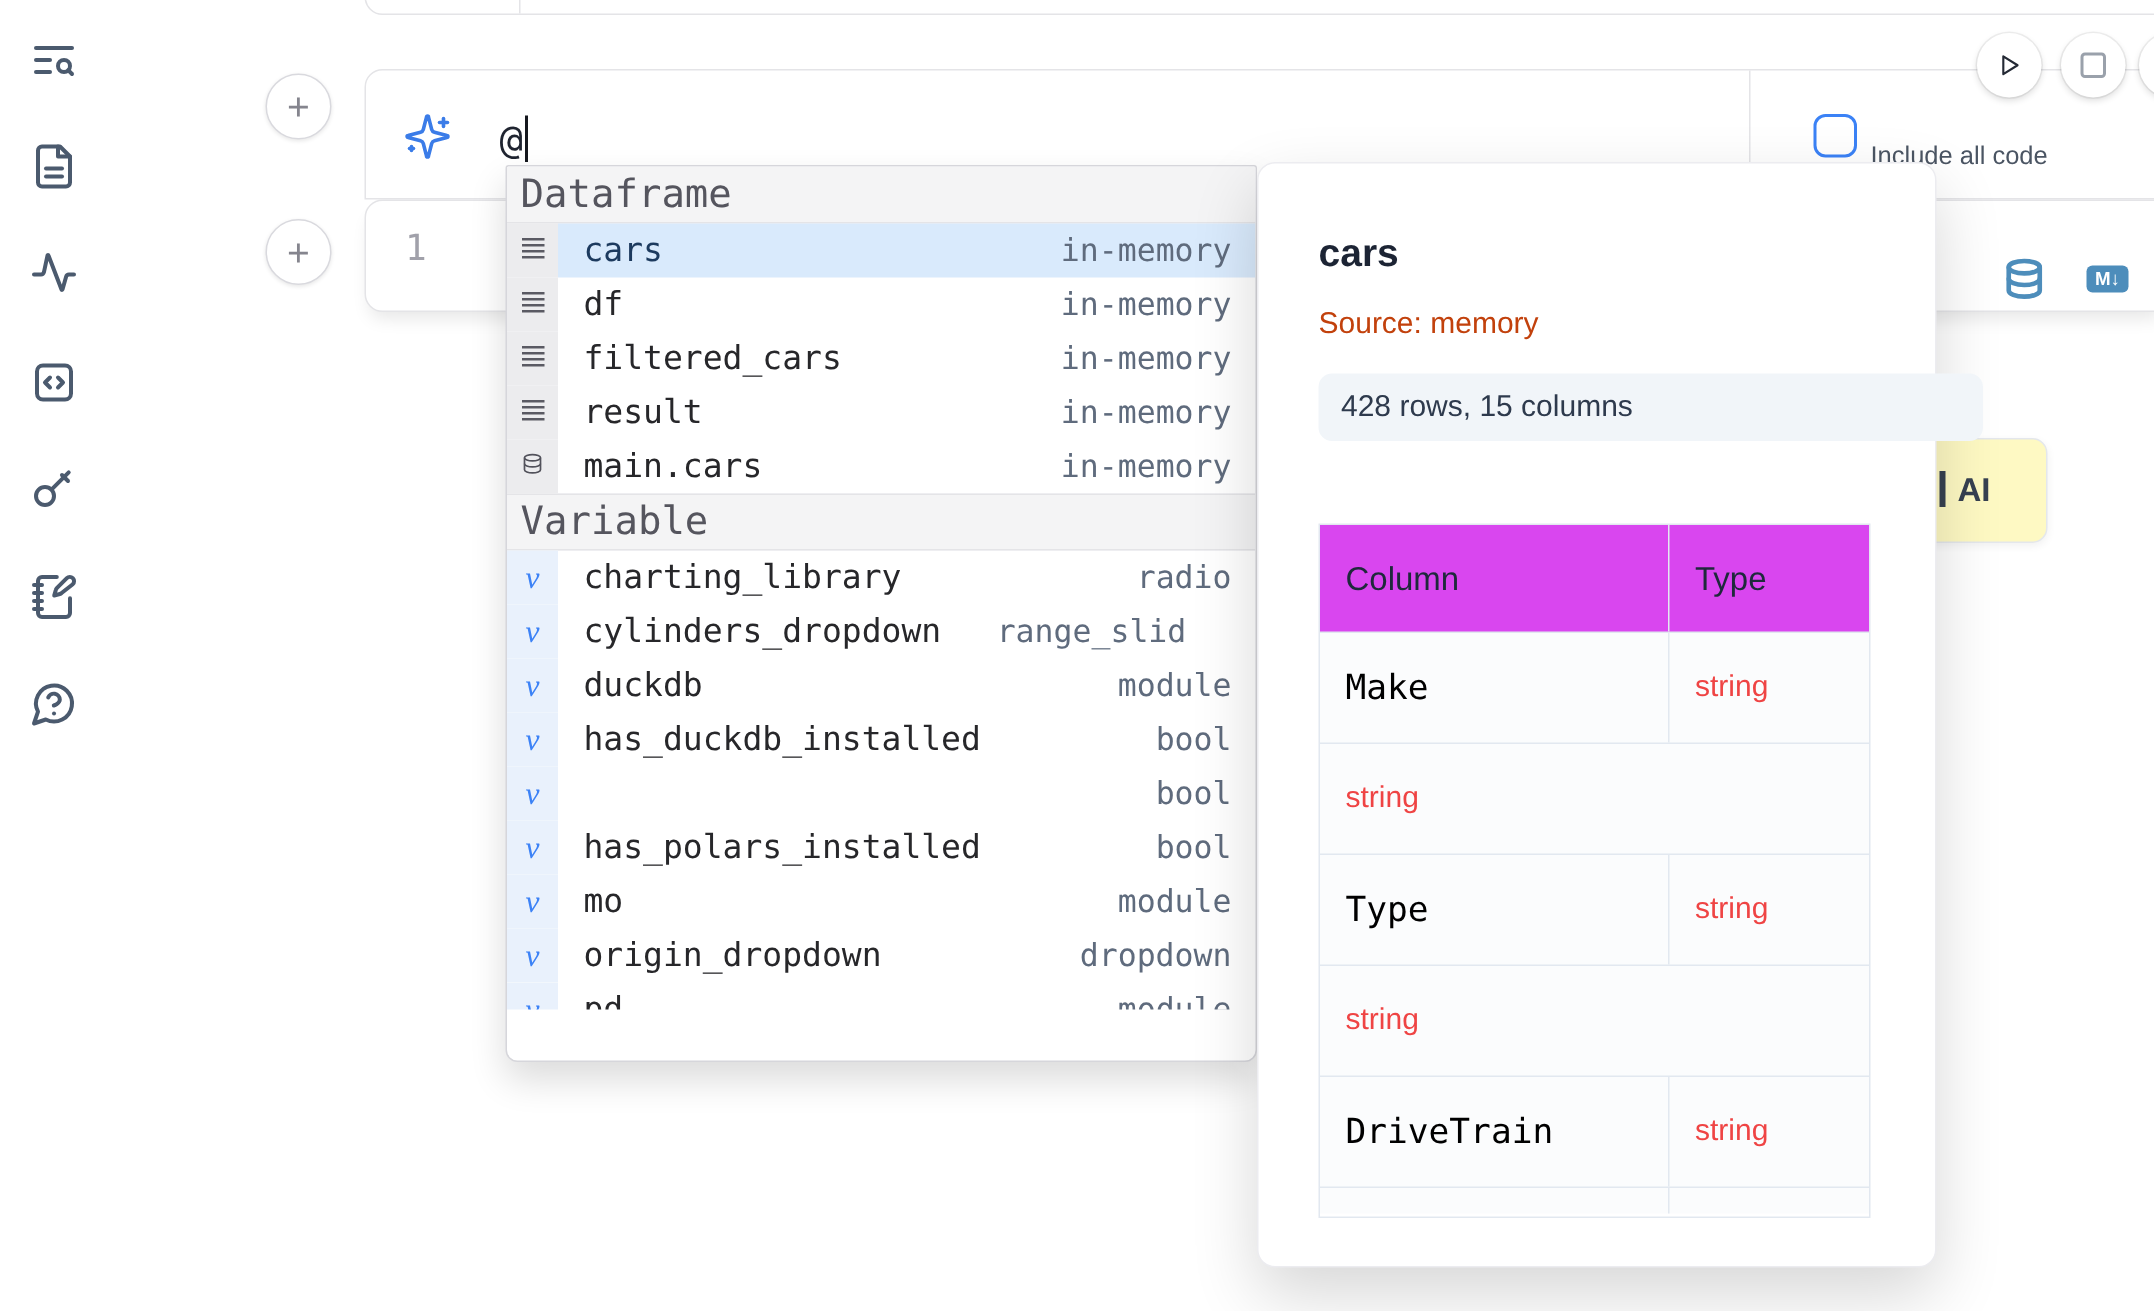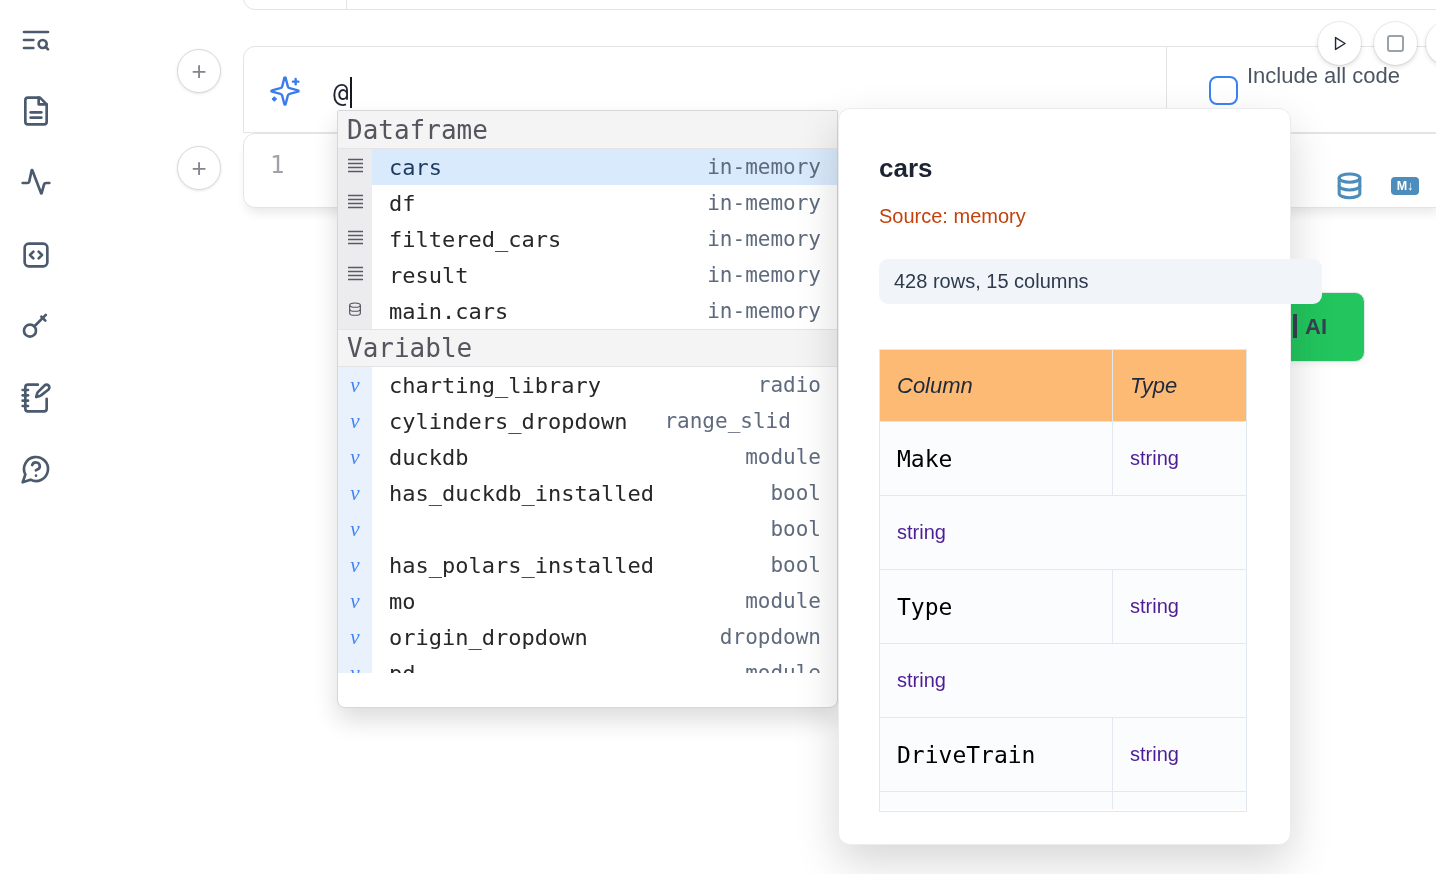--- a/index.html
+++ b/index.html
@@ -28,21 +28,21 @@
   .sparkle { position:absolute; left:25px; top:28px; width:32px; height:32px; }
   .sparkle svg { width:100%; height:100%; stroke:#3b7ce8; fill:none; stroke-width:1.8;
     stroke-linecap:round; stroke-linejoin:round; }
   .prompt-text { position:absolute; left:89px; top:30px; font-size:26px; color:#1f2430;
     font-family:"DejaVu Sans Mono", monospace; }
   .caret { display:inline-block; width:2px; height:31px; background:#15181e;
     vertical-align:-6px; margin-left:1px; }
   .ai-divider { position:absolute; left:922px; top:0; bottom:0; width:1px; background:#e4e4e7; }
   .include-box { position:absolute; left:965px; top:29px; width:29px; height:29px;
     border:2.5px solid #3b82f6; border-radius:8px; background:#fff; }
-  .include-label { position:absolute; left:1003px; top:16px; font-size:22px; color:#4b5563; }
+  .include-label { position:absolute; left:1003px; top:47px; font-size:17px; color:#4b5563; }
 
   
   .circle-btn { position:absolute; width:43px; height:43px; border-radius:50%; background:#fff;
     box-shadow:0 0 0 1px rgba(0,0,0,.06), 0 2px 5px rgba(0,0,0,.14);
     display:flex; align-items:center; justify-content:center; }
   .stop-square { width:17px; height:17px; border:2px solid #9aa1ab; border-radius:3px; }
 
   
   .code-cell { position:absolute; left:243px; top:133px; width:1200px; height:75px;
     background:#fff; border:1px solid #e4e4e7; border-radius:12px 0 0 12px;
@@ -80,38 +80,38 @@
     color:#3c82f6; line-height:1; }
   .ac-partial { height:18px; overflow:hidden; }
 
   
   .panel { position:absolute; left:838px; top:108px; width:453px; height:737px;
     background:#fff; border:1px solid #ececf0; border-radius:12px;
     box-shadow:0 18px 44px rgba(0,0,0,.16); z-index:10; }
   .panel-title { position:absolute; left:40px; top:44px; font-size:26px; font-weight:bold;
     color:#1c2434; }
   .panel-source { position:absolute; left:40px; top:96px; font-size:20px; color:#c2410c; }
-  .shape-pill { position:absolute; left:40px; top:150px; width:443px; height:45px;
+  .shape-pill { position:absolute; left:40px; top:140px; width:443px; height:45px;
     background:#f1f5f9; border-radius:9px; display:flex; align-items:center;
     padding-left:15px; font-size:20px; color:#2e3a4d; }
   .ptable { position:absolute; left:40px; top:240px; width:368px;
     border:1px solid #e2e8f0; overflow:hidden; height:463px; }
   .pt-row { display:flex; border-bottom:1px solid #e2e8f0; height:74px; background:#fbfcfd; }
-  .pt-row.head { height:72px; background:#fdba74;font-style:italic; }
+  .pt-row.head { height:72px; background:#d946ef; }
   .pt-c1 { width:233px; border-right:1px solid #e2e8f0; display:flex; align-items:center;
     padding-left:17px; }
   .pt-c2 { flex:1; display:flex; align-items:center; padding-left:17px; }
   .pt-head-txt { font-size:22px; color:#1e293b; }
   .pt-name { font-family:"DejaVu Sans Mono", monospace; font-size:23px; color:#000000; }
-  .pt-type { font-size:20px; color:#4c1d95; }
+  .pt-type { font-size:20px; color:#ef4444; }
   .pt-row.partial { height:17px; border-bottom:none; }
 
   
   .ai-btn { position:absolute; left:1262px; top:292px; width:103px; height:70px;
-    background:#22c55e; border:1px solid #e4e7ec; border-radius:10px;
+    background:#fef9c3; border:1px solid #e4e7ec; border-radius:10px;
     box-shadow:0 2px 6px rgba(0,0,0,.06); z-index:8; }
   .ai-btn .stub { position:absolute; left:30px; top:21px; width:3.5px; height:24px;
     background:#374151; }
   .ai-btn .lbl { position:absolute; left:42px; top:21px; font-size:22px; font-weight:bold;
     color:#374151; }
 </style>
 </head>
 <body>
 
 <div class="side-icon" style="top:24px">

